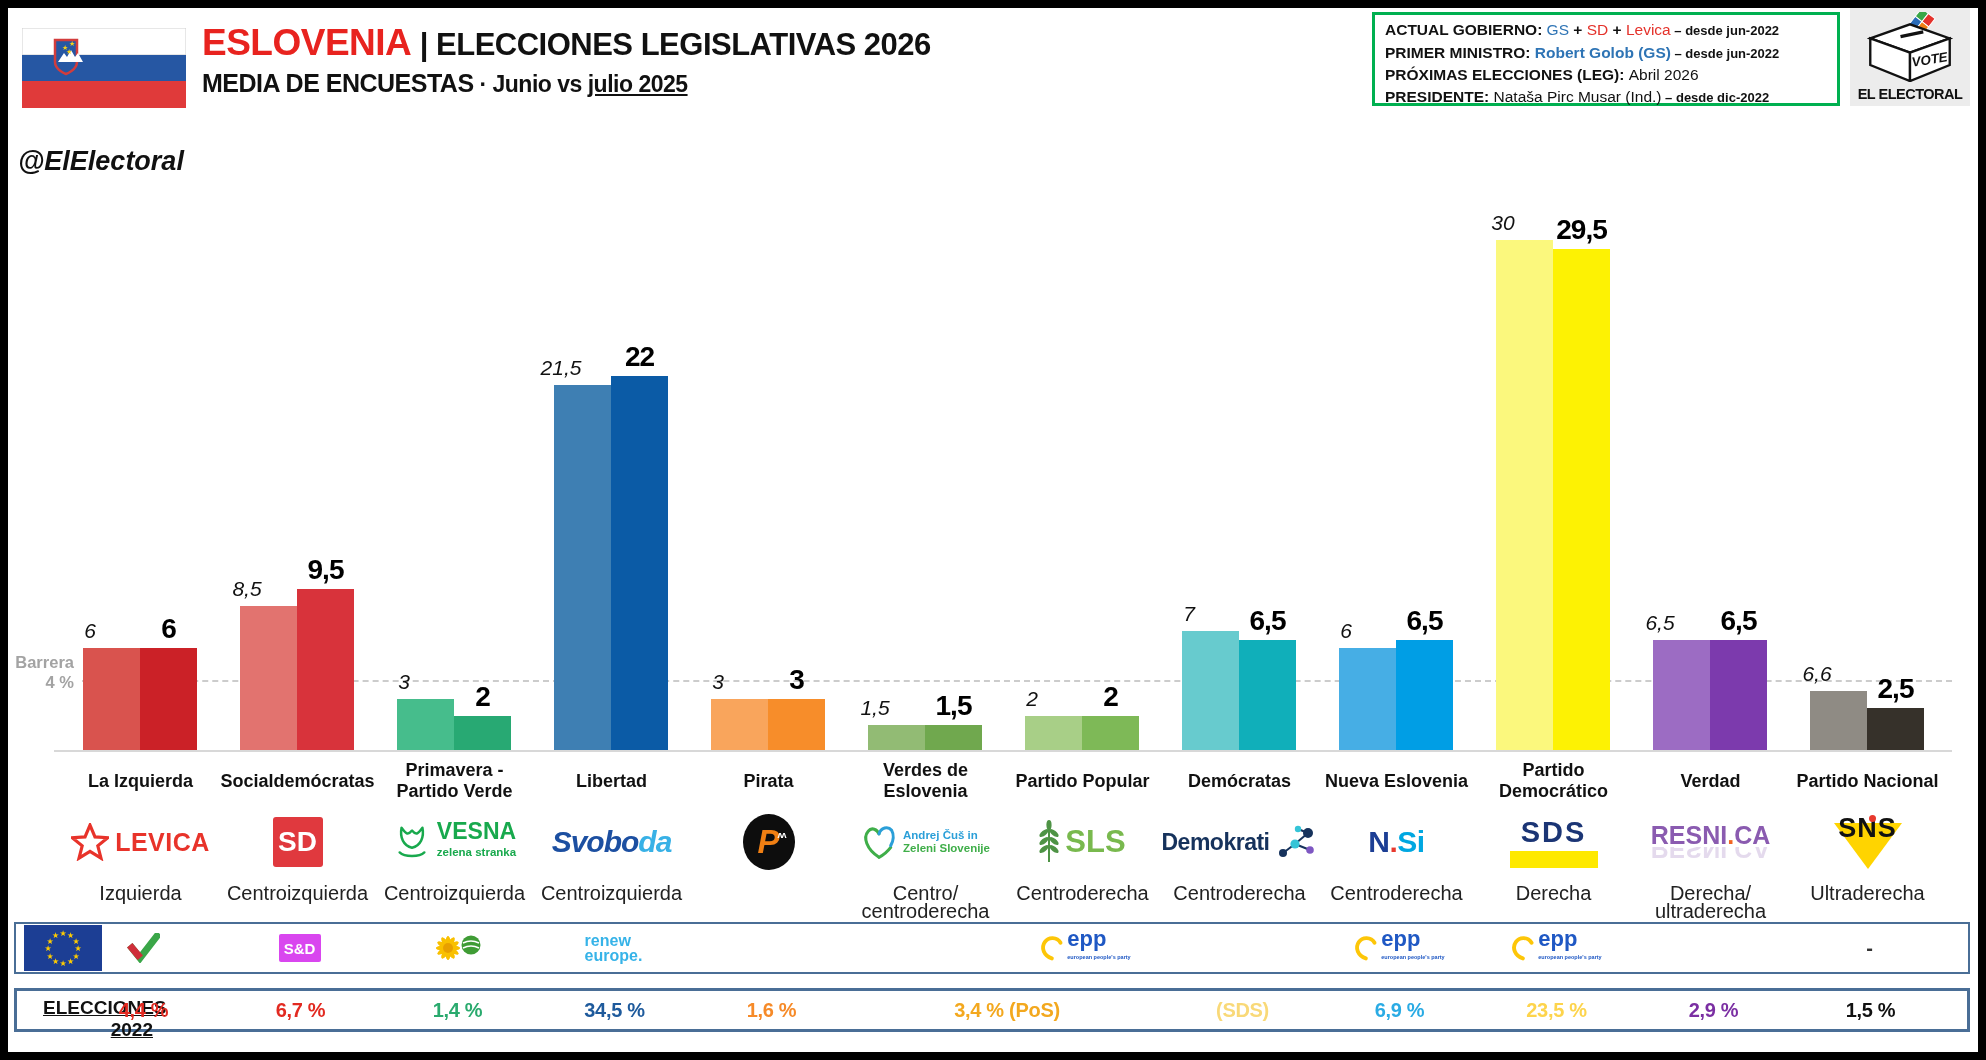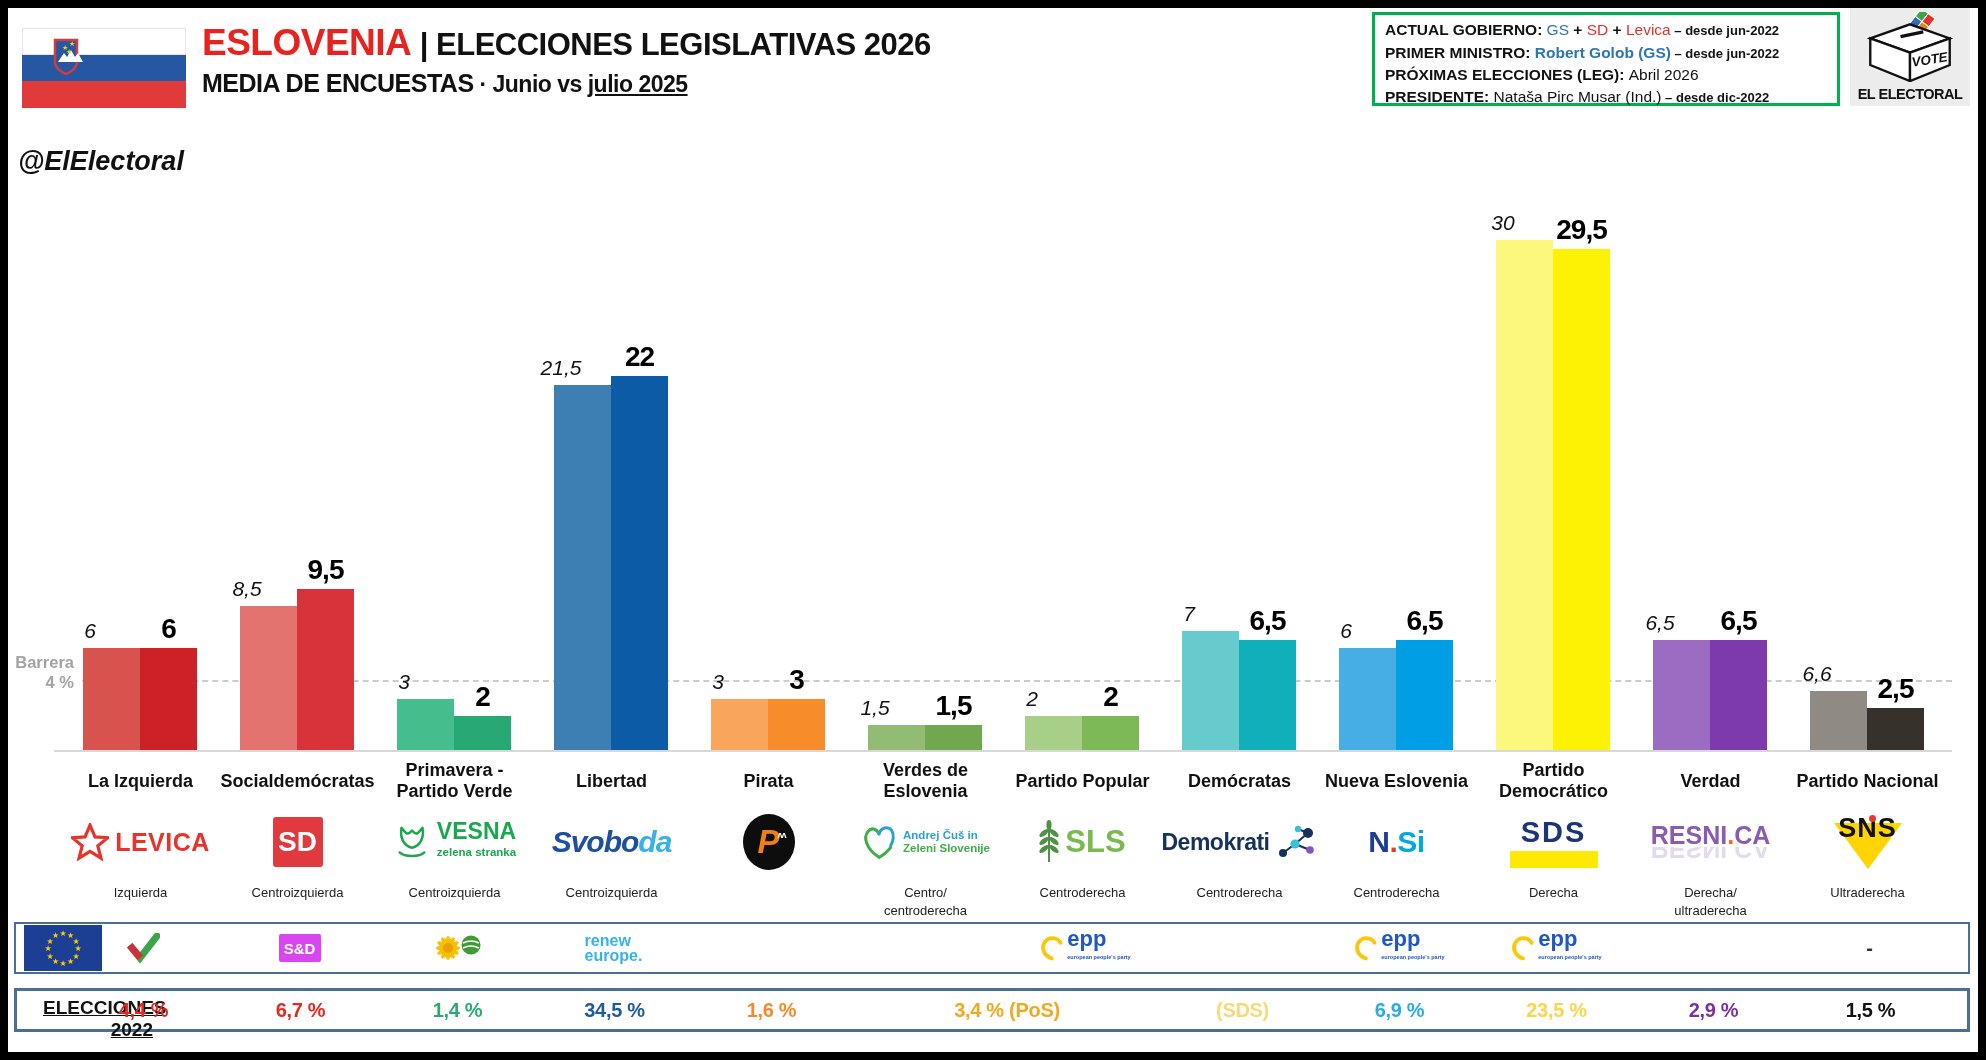--- a/index.html
+++ b/index.html
@@ -36,21 +36,21 @@
   .pcol { position:relative; width:157px; height:100%; }
   .bar { position:absolute; bottom:0; width:57px; }
   .bar.junio { left:21px; } .bar.julio { left:78px; }
   .vlab-j { position:absolute; left:-22px; width:100px; text-align:center; font-size:21px; font-style:italic; font-weight:400; color:#111; }
   .vlab-l { position:absolute; left:35px; width:143px; text-align:center; font-size:28px; font-weight:900; color:#000; letter-spacing:-1px; }
 
   .row-grid { position:absolute; left:54px; width:1884px; display:flex; }
   .gcell { width:157px; display:flex; flex-direction:column; align-items:center; justify-content:center; text-align:center; }
   #name-row { top:752px; } #name-row .gcell { justify-content:center; font-size:18px; font-weight:800; line-height:21px; color:#111; }
   #logo-row { top:798px; height:72px; }
-  #orient-row { top:876px; } #orient-row .gcell { justify-content:flex-start; font-size:13px; line-height:18px; color:#222; }
+  #orient-row { top:876px; } #orient-row .gcell { justify-content:flex-start; font-size:20px; line-height:18px; color:#222; }
 
   
   .eu-box  { position:absolute; left:6px; top:914px; width:1956px; height:52px; border:2px solid #4a6e96; background:#fff; }
   .eu-flag { position:absolute; left:8px; top:1px; width:78px; height:46px; }
   .eu-cells { position:absolute; left:48px; top:0; width:1884px; height:100%; display:flex; align-items:center; }
   .res-box { position:absolute; left:6px; top:980px; width:1956px; height:44px; border:3px solid #4a6e96; background:#fff; }
   .res-label { position:absolute; left:26px; top:6px; width:110px; text-align:right; font-size:19px; font-weight:900; line-height:22px; color:#111; }
   .res-label span { text-decoration:underline; }
   .res-cells { position:absolute; left:48px; top:0; width:1884px; height:100%; display:flex; align-items:center; }
   .res-cell { width:157px; text-align:center; font-size:20px; font-weight:800; letter-spacing:-0.3px; }

